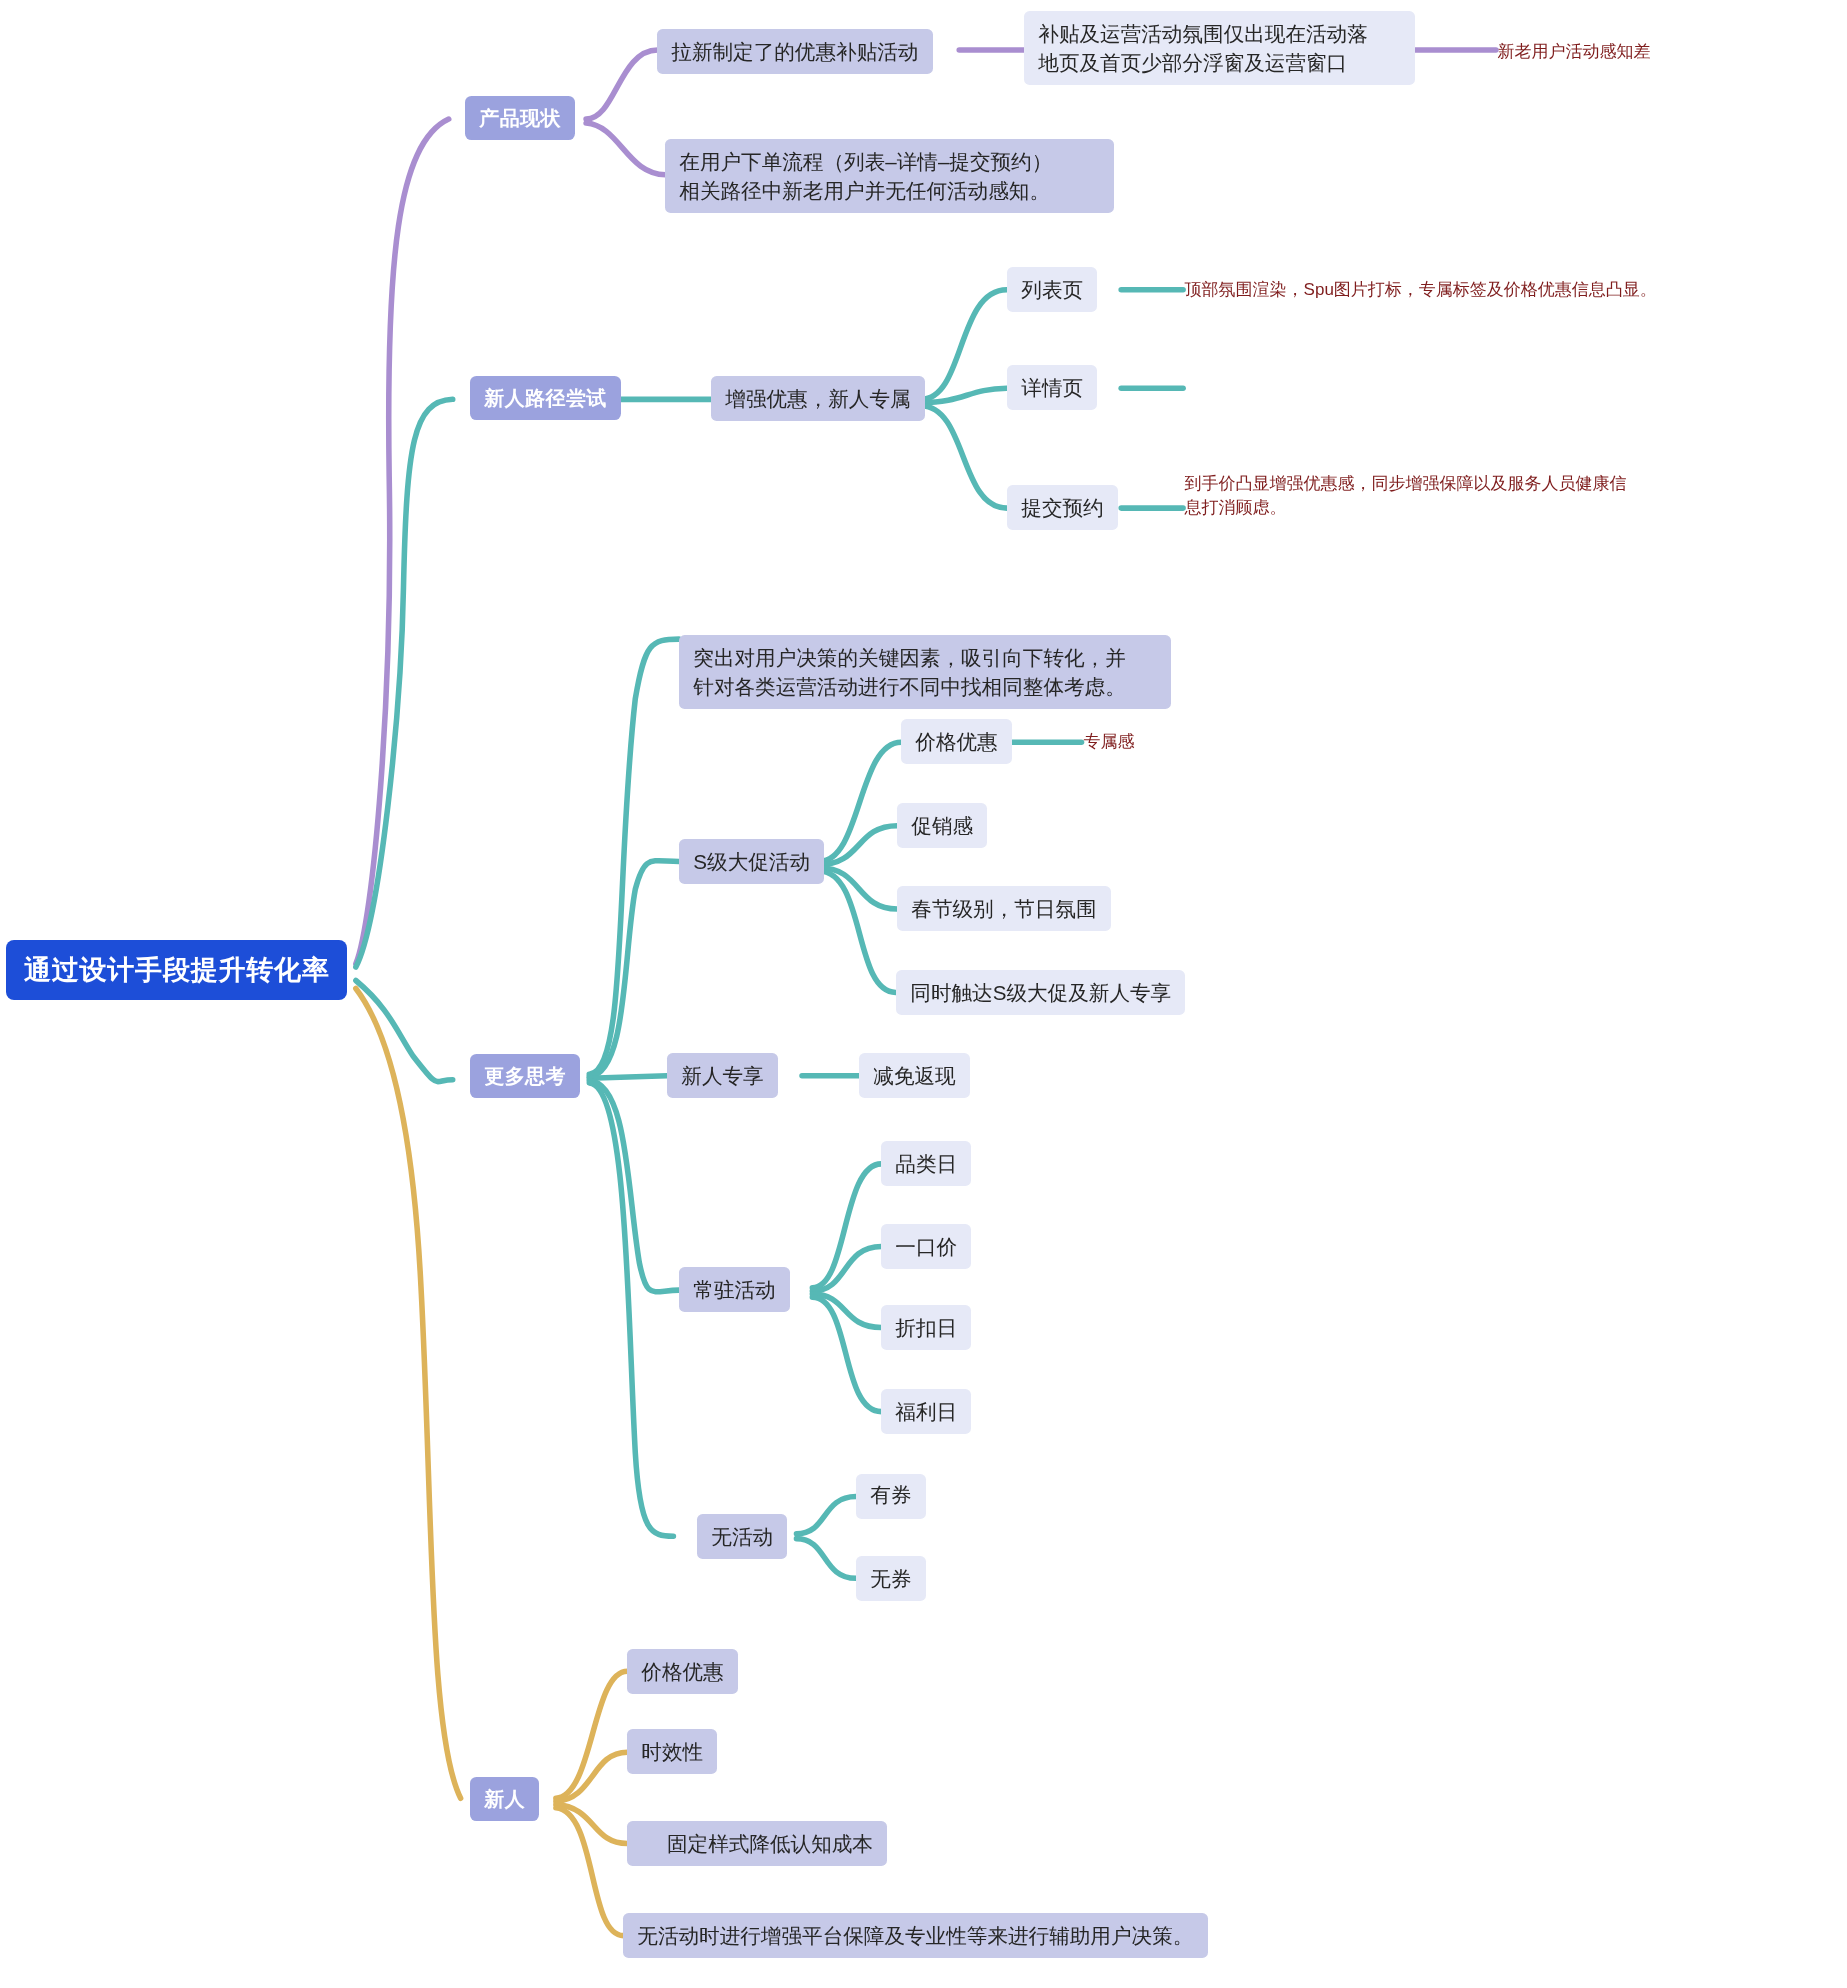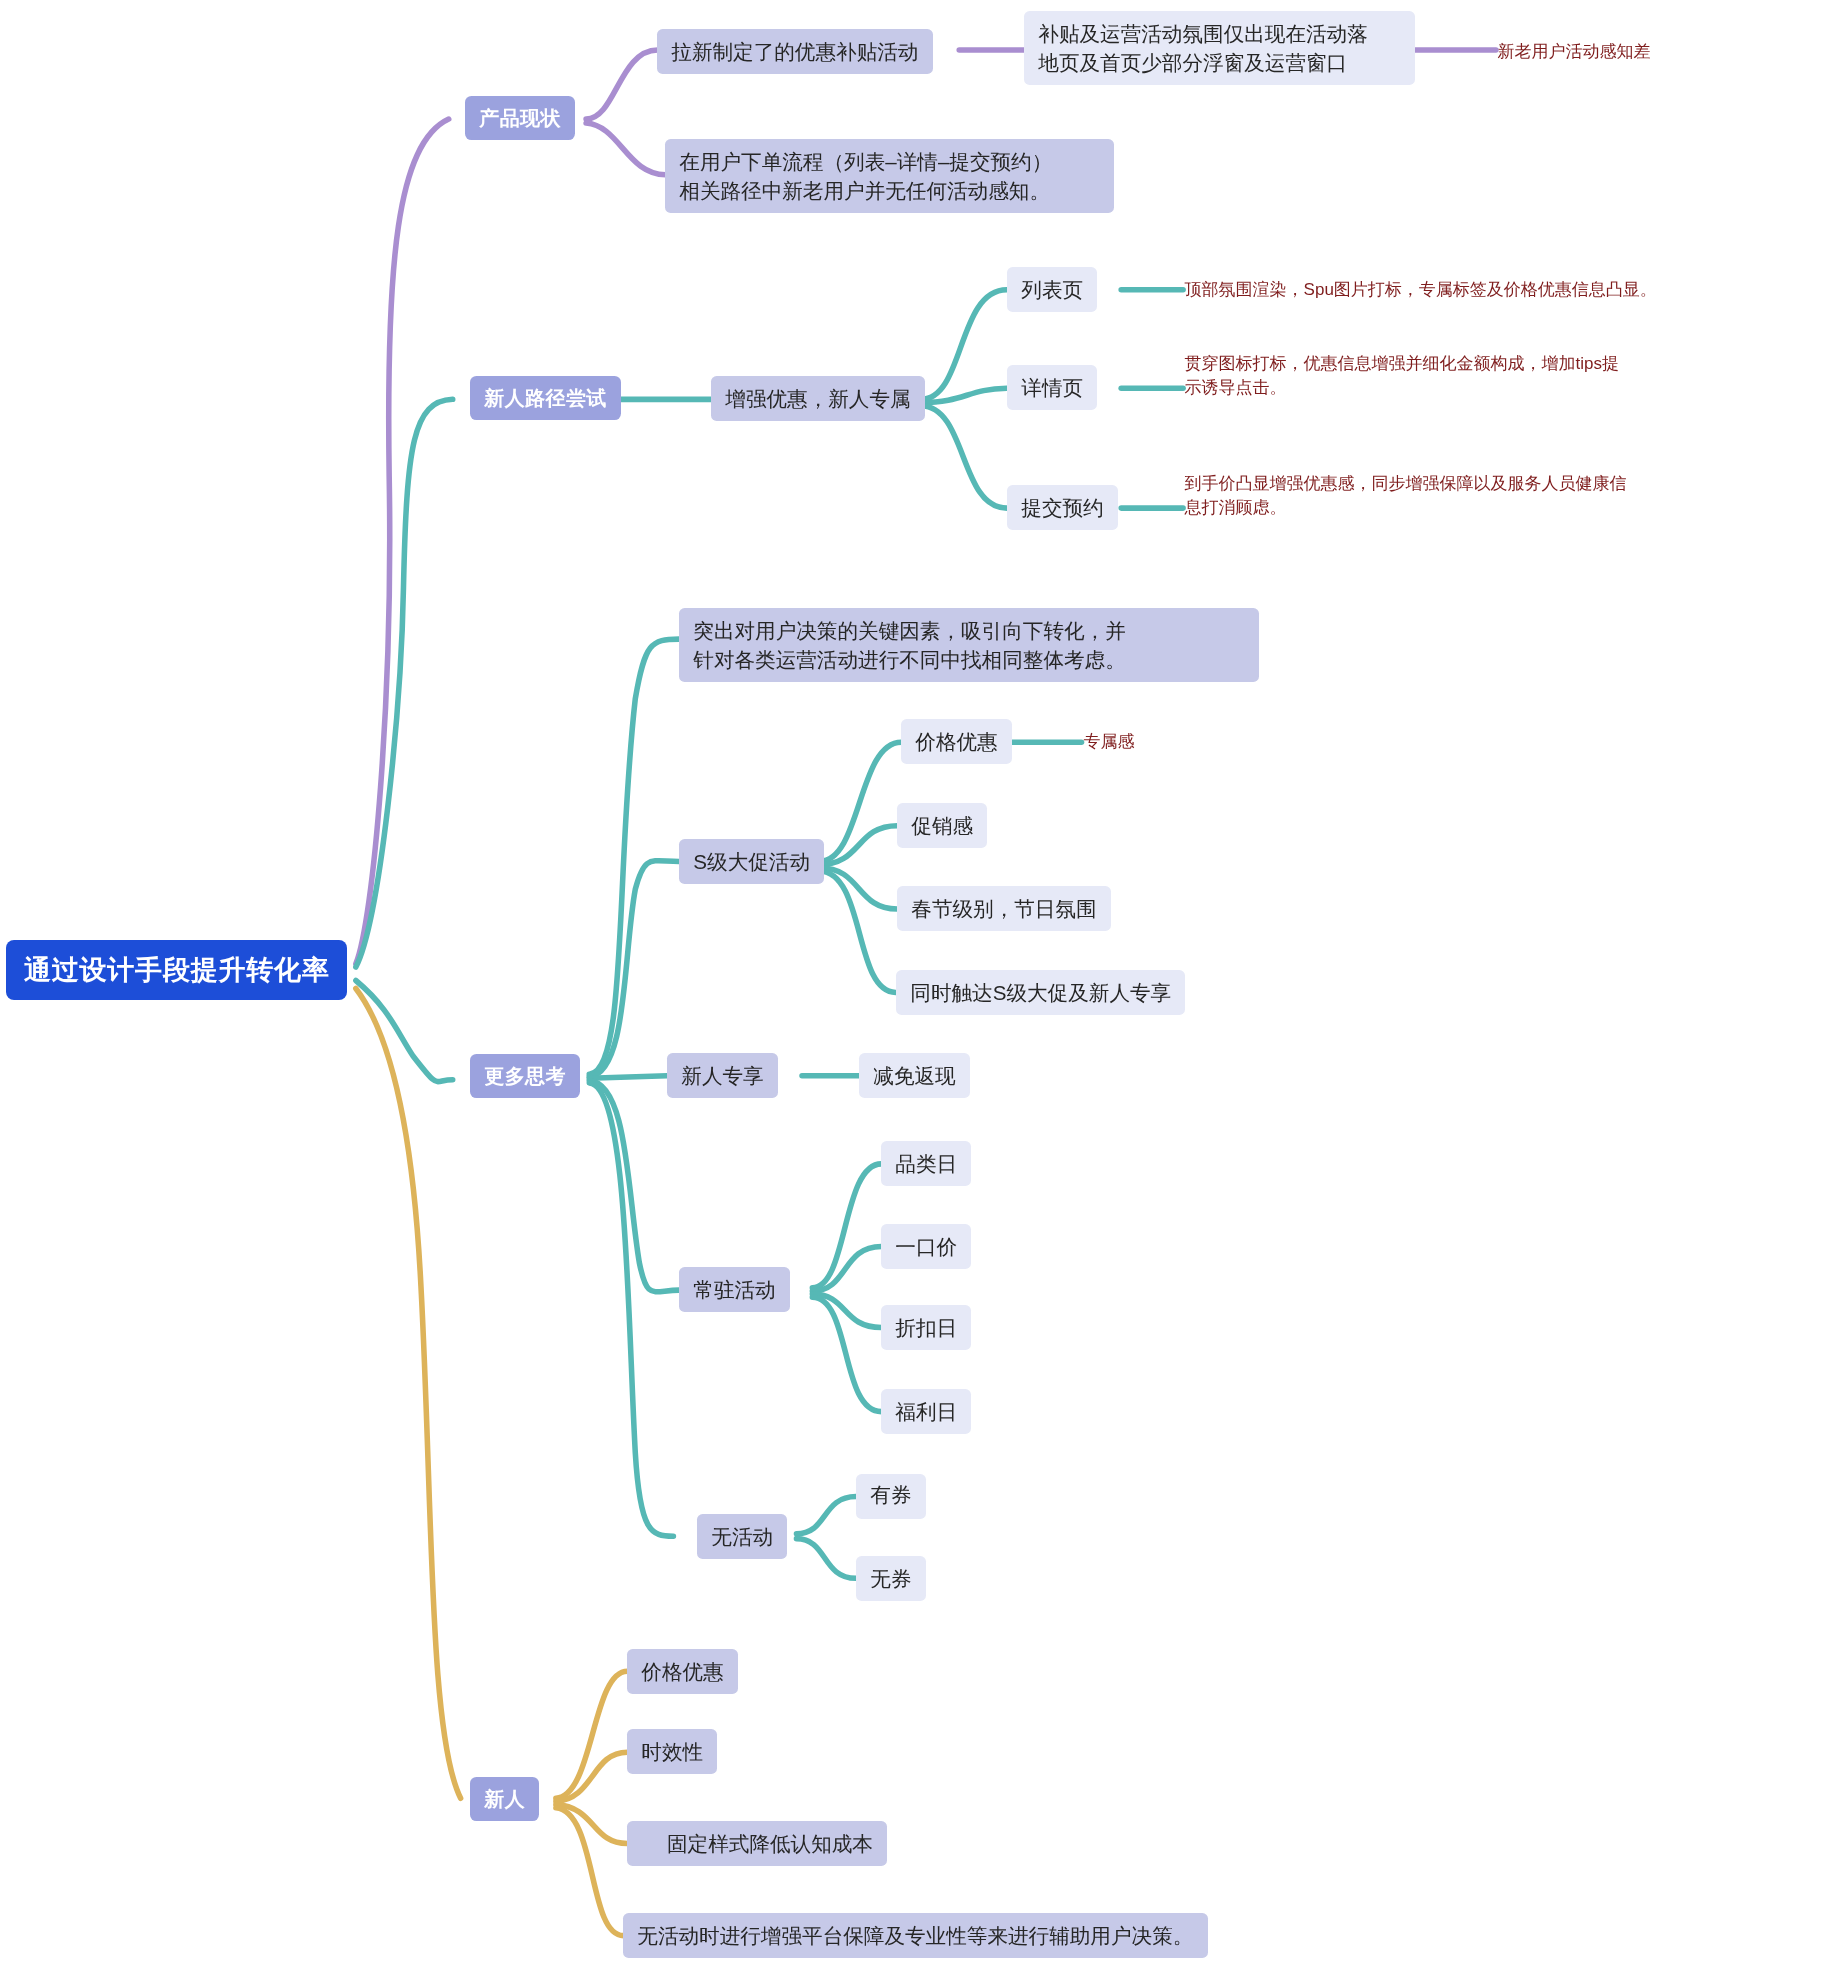--- a/index.html
+++ b/index.html
@@ -173,34 +173,30 @@
   </div>
 
   <div class="node n-l1" style="left:470px; top:376px;">新人路径尝试</div>
 
   <div class="node n-l2" style="left:711px; top:376px;">增强优惠，新人专属</div>
 
   <div class="node n-l3" style="left:1007px; top:267px;">列表页</div>
   <div class="node n-plain" style="left:1183px; top:275px;">顶部氛围渲染，Spu图片打标，专属标签及价格优惠信息凸显。</div>
 
   <div class="node n-l3" style="left:1007px; top:365px;">详情页</div>
-  <div class="node n-plain n-multiline" style="left:1183px; top:349px; width:627px;">
-    <span>贯穿图标打标，优惠信息增强并细化金额构成，增加tips提</span>
-    <span>示诱导点击。</span>
-  </div>
 
   <div class="node n-l3" style="left:1007px; top:485px;">提交预约</div>
   <div class="node n-plain n-multiline" style="left:1183px; top:469px; width:627px;">
     <span>到手价凸显增强优惠感，同步增强保障以及服务人员健康信</span>
     <span>息打消顾虑。</span>
   </div>
 
   <div class="node n-l1" style="left:470px; top:1054px;">更多思考</div>
 
-  <div class="node n-l2 n-multiline" style="left:679px; top:608px; width:580px;">
+  <div class="node n-l2 n-multiline" style="left:679px; top:635px; width:492px;">
     <span>突出对用户决策的关键因素，吸引向下转化，并</span>
     <span>针对各类运营活动进行不同中找相同整体考虑。</span>
   </div>
 
   <div class="node n-l2" style="left:679px; top:839px;">S级大促活动</div>
 
   <div class="node n-l3" style="left:901px; top:719px;">价格优惠</div>
   <div class="node n-plain" style="left:1082px; top:727px;">专属感</div>
 
   <div class="node n-l3" style="left:897px; top:803px;">促销感</div>

